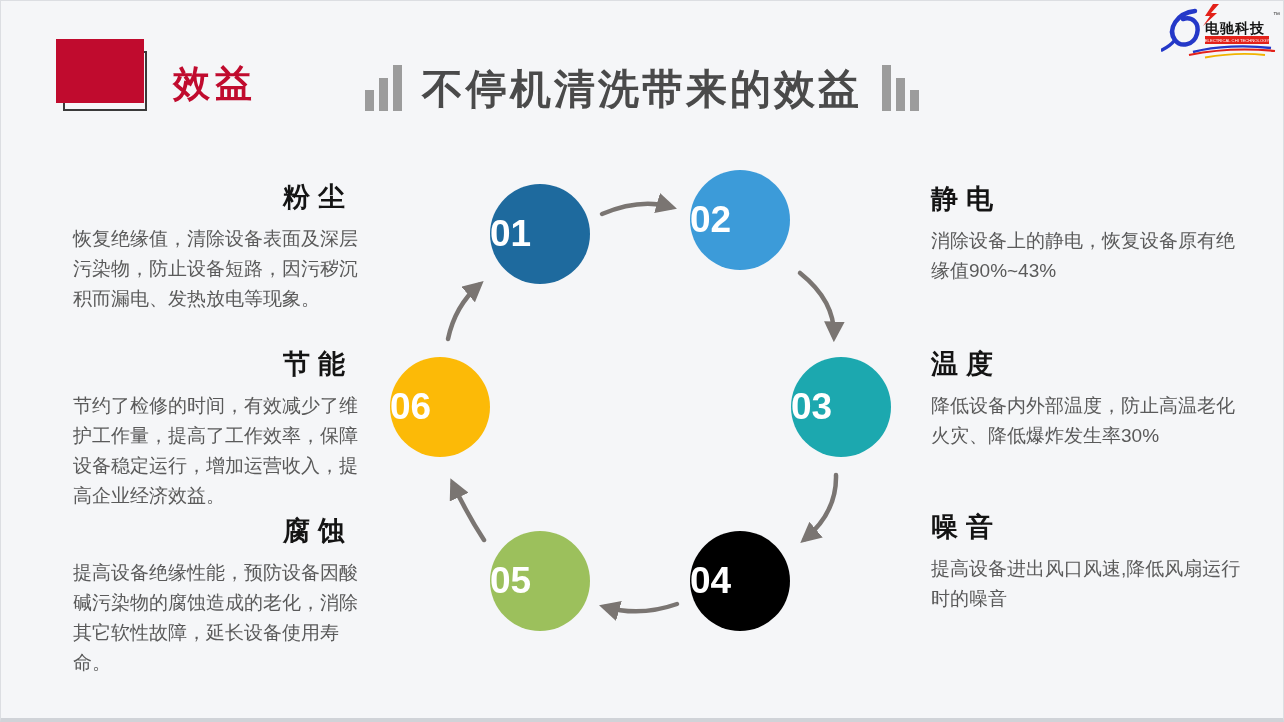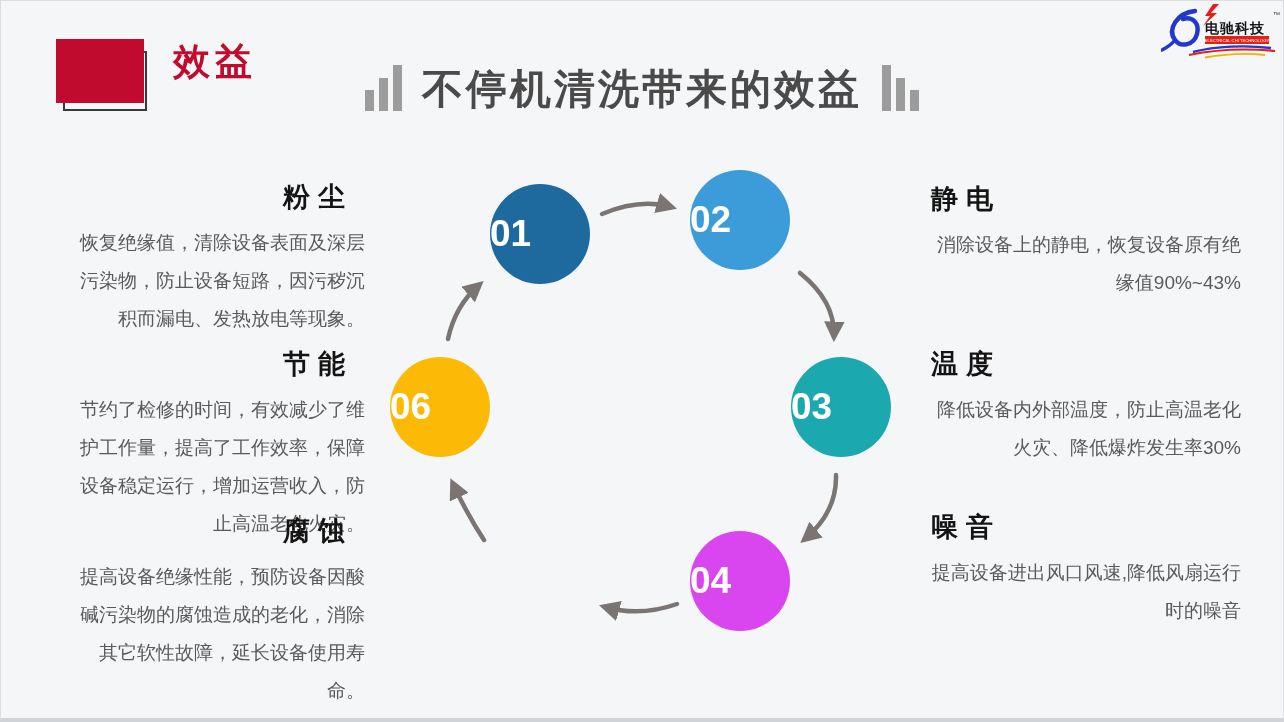--- a/index.html
+++ b/index.html
@@ -13,21 +13,21 @@
   
   .accent-outline {
     position:absolute; left:62px; top:50px; width:84px; height:60px;
     border:2px solid #3a3a3a; background:transparent;
   }
   .accent-block {
     position:absolute; left:55px; top:38px; width:88px; height:64px;
     background:#c00b2e;
   }
   .section-label {
-    position:absolute; left:172px; top:36px;
+    position:absolute; left:172px; top:58px;
     font-size:37px; font-weight:bold; color:#c00b2e; letter-spacing:5px;
   }
   .title-row {
     position:absolute; left:0; top:64px; width:100%;
     display:flex; justify-content:center; gap:20px;
   }
   .page-title {
     font-size:41px; font-weight:900; color:#4a4a4a; letter-spacing:3px;
     line-height:1.2;
   }
@@ -42,21 +42,21 @@
     display:flex; align-items:center; justify-content:flex-start;
   }
   .circle span { color:#ffffff; font-size:37px; font-weight:bold; }
   .arrows { position:absolute; left:0; top:0; width:1284px; height:722px; pointer-events:none; }
   
   .benefit { position:absolute; width:292px; }
   .benefit h3 {
     font-size:27px; font-weight:bold; color:#141414; letter-spacing:8px;
     margin-bottom:9px;
   }
-  .benefit p { font-size:19px; line-height:38px; color:#5a5a5a;text-align:right; }
+  .benefit p { font-size:19px; line-height:30px; color:#5a5a5a; }
   .benefit.side-left  { left:72px; }
   .benefit.side-left h3 { text-align:right; padding-right:12px; }
   .benefit.side-right { left:930px; width:310px; }
 </style>
 </head>
 <body>
 
 <div class="slide">
 
   <div class="accent-outline"></div>
@@ -108,34 +108,37 @@
 
   <div class="circle" style="left: 489px; top: 183px; background-color: rgb(30, 106, 158);">
     <span>01</span>
   </div>
   <div class="circle" style="left: 689px; top: 169px; background-color: rgb(60, 155, 217);">
     <span>02</span>
   </div>
   <div class="circle" style="left: 790px; top: 356px; background-color: rgb(28, 168, 175);">
     <span>03</span>
   </div>
-  <div class="circle" style="left: 689px; top: 530px; background-color: #d946ef;">
+  <div class="circle" style="left: 689px; top: 530px; background-color: #000000;">
     <span>04</span>
+  </div>
+  <div class="circle" style="left: 489px; top: 530px; background-color: rgb(156, 192, 92);">
+    <span>05</span>
   </div>
   <div class="circle" style="left: 389px; top: 356px; background-color: rgb(252, 186, 7);">
     <span>06</span>
   </div>
 
   <div class="benefit side-left" style="top:178px">
     <h3>粉尘</h3>
     <p>恢复绝缘值，清除设备表面及深层污染物，防止设备短路，因污秽沉积而漏电、发热放电等现象。</p>
   </div>
   <div class="benefit side-left" style="top:345px">
     <h3>节能</h3>
-    <p>节约了检修的时间，有效减少了维护工作量，提高了工作效率，保障设备稳定运行，增加运营收入，防止高温老化火灾。</p>
+    <p>节约了检修的时间，有效减少了维护工作量，提高了工作效率，保障设备稳定运行，增加运营收入，提高企业经济效益。</p>
   </div>
   <div class="benefit side-left" style="top:512px">
     <h3>腐蚀</h3>
     <p>提高设备绝缘性能，预防设备因酸碱污染物的腐蚀造成的老化，消除其它软性故障，延长设备使用寿命。</p>
   </div>
 
   <div class="benefit side-right" style="top:180px">
     <h3>静电</h3>
     <p>消除设备上的静电，恢复设备原有绝缘值90%~43%</p>
   </div>

